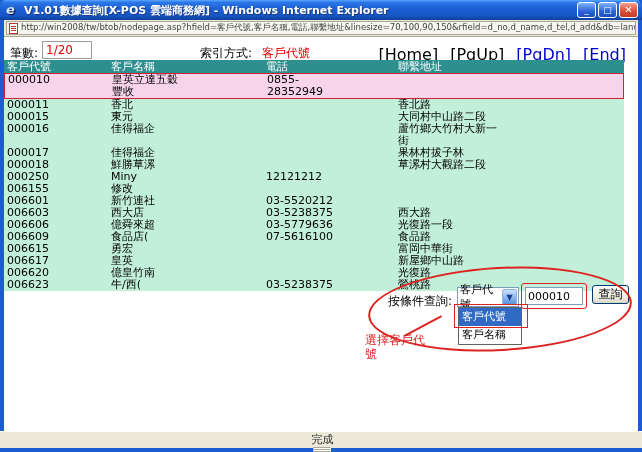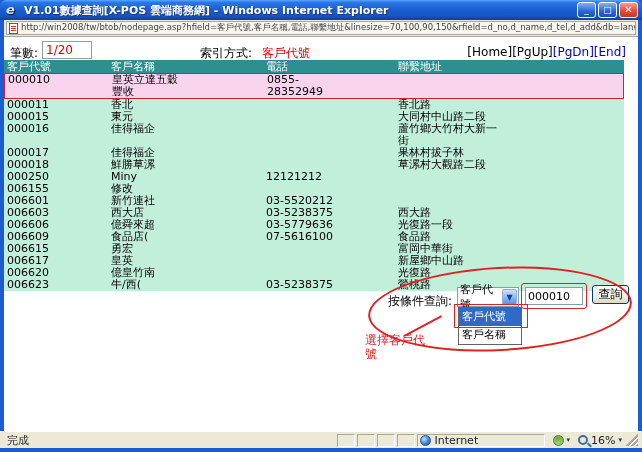--- a/index.html
+++ b/index.html
@@ -30,21 +30,21 @@
 
   
   .content { position:absolute; left:4px; top:37px; width:634px; height:394px; background:#fff; overflow:hidden; }
 
   .infobar { position:absolute; left:0; top:3px; width:630px; height:20px; font-size:12px; color:#000; }
   .count-label { position:absolute; left:6px; top:5px; }
   .count-box { position:absolute; left:38px; top:1px; width:50px; height:18px; border:1px solid #9b9b9b;
     background:#fff; color:#e00000; font-size:12px; padding:1px 3px; }
   .index-label { position:absolute; left:196px; top:5px; }
   .index-value { position:absolute; left:258px; top:5px; color:#e00000; }
-  .navlinks { position:absolute; right:8px; top:5px; display:flex; font-size:12px; }
+  .navlinks { position:absolute; right:8px; top:5px; display:flex; gap:12px; font-size:16px; }
   .navlinks .nav-item { color:#000; text-decoration:none; }
   .navlinks .nav-item.link { color:#0000cc; }
 
   
   .datatable { position:absolute; left:0; top:23px; width:620px; }
   .trow { display:grid; grid-template-columns:104px 155px 132px 1fr; font-size:11px; line-height:12px; color:#000; }
   .trow > div { white-space:pre-line; overflow:hidden; padding-left:3px; }
   .thead { background:var(--header-teal,#2e8f8f); color:#fff; height:13px; line-height:13px; }
   .trow.normal { height:12px; background:var(--row-green,#c2efd9); }
   .trow.double { height:24px; background:var(--row-green,#c2efd9); }
@@ -75,21 +75,21 @@
   
   .anno-ellipse { position:absolute; left:364px; top:230px; width:264px; height:84px;
     border:2px solid var(--anno-red,#dd2222); border-radius:50%; transform:rotate(-3deg); z-index:4; }
   .anno-line { position:absolute; left:398px; top:288px; width:42px; height:2px;
     background:var(--anno-red,#dd2222); transform:rotate(-28deg); z-index:4; }
   .anno-text { position:absolute; left:361px; top:296px; width:66px; font-size:12px; line-height:14px;
     color:var(--anno-red,#dd2222); z-index:4; }
 
   
   .statusbar { position:absolute; left:0; top:431px; width:642px; height:17px; background:#ece9d8;
-    border-top:1px solid #fff; display:flex; align-items:center; font-size:11px; color:#222; padding:0 4px; }
+    border-top:1px solid #fff; display:flex; align-items:center; font-size:11px; color:#222; padding:0 4px;flex-direction:column; }
   .status-left { flex:1; padding-left:3px; }
   .status-panel { height:13px; border:1px solid; border-color:#aca899 #fff #fff #aca899; margin-left:2px; }
   .p1 { width:18px; } .p2 { width:18px; } .p3 { width:18px; } .p4 { width:18px; }
   .zone-panel { width:128px; display:flex; align-items:center; gap:4px; padding-left:2px; }
   .globe-icon { width:11px; height:11px; border-radius:50%; flex:none;
     background:radial-gradient(circle at 35% 35%,#bfe2ff,#2f7bd6 60%,#144d9e); border:1px solid #2a5c9e; }
   .right-ctrl { display:flex; align-items:center; gap:3px; margin-left:8px; }
   .phish-icon { width:11px; height:11px; border-radius:50%; background:conic-gradient(#6fae3f,#9ccf72,#6fae3f); border:1px solid #577f3a; }
   .mag-icon { width:10px; height:10px; border:2px solid #3a6ea5; border-radius:50%; position:relative; }
   .mag-icon:after { content:""; position:absolute; left:7px; top:7px; width:5px; height:2px; background:#3a6ea5; transform:rotate(45deg); }

